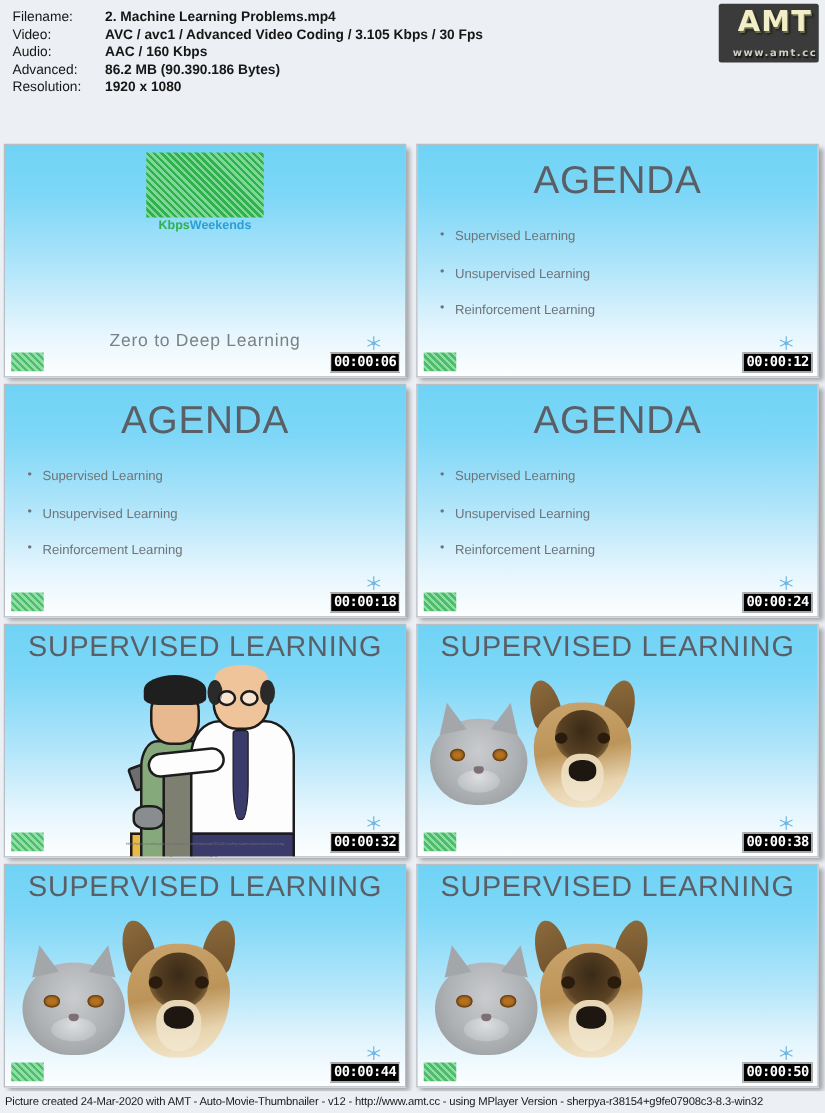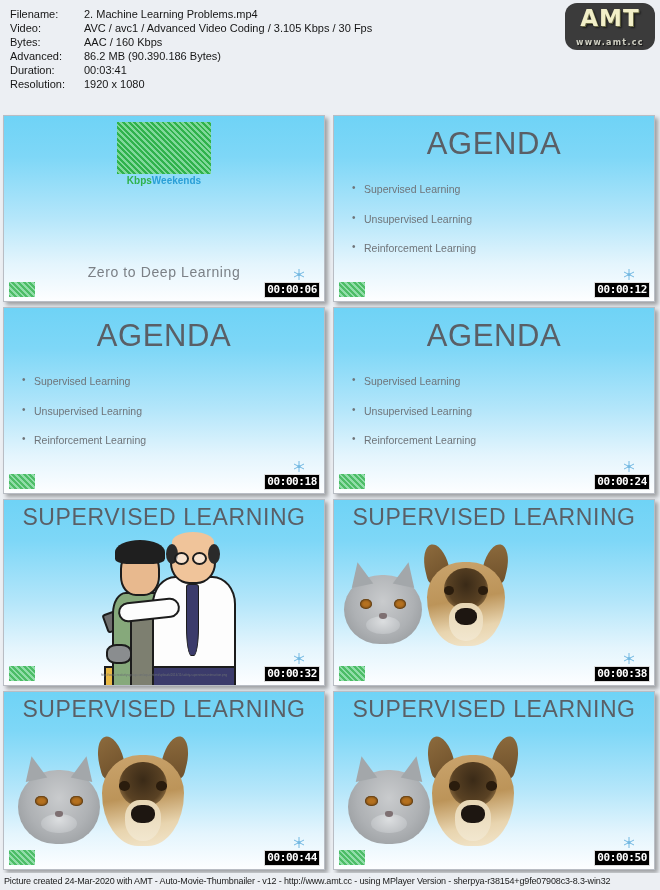--- a/index.html
+++ b/index.html
@@ -27,31 +27,31 @@
     font-size: 11px;
     color: #161616;
     line-height: 1.0;
   }
   #info-table td {
     padding: 1px 0 2px 0;
     white-space: nowrap;
     vertical-align: top;
   }
   #info-table td.key { width: 72px; font-weight: 400; }
-  #info-table td.val { padding-left: 2px; }
+  #info-table td.val { padding-left: 2px; font-weight: bold; }
 
   
   #amt-logo {
     position: absolute;
     top: 3px;
     right: 5px;
-    width: 90px;
+    width: 80px;
     height: 47px;
     background: #3b3b3b;
-    border-radius: 12px;
+    border-radius: 2px;
     overflow: hidden;
   }
   #amt-logo .amt-word {
     position: absolute;
     top: 2px;
     left: 0;
     width: 90px;
     text-align: center;
     font-family: "DejaVu Sans", sans-serif;
     font-weight: bold;
@@ -398,30 +398,26 @@
     <tbody>
       <tr>
         <td class="key">Filename:</td>
         <td class="val">2. Machine Learning Problems.mp4</td>
       </tr>
       <tr>
         <td class="key">Video:</td>
         <td class="val">AVC / avc1 / Advanced Video Coding / 3.105 Kbps / 30 Fps</td>
       </tr>
       <tr>
-        <td class="key">Bytes:</td>
+        <td class="key">Audio:</td>
         <td class="val">AAC / 160 Kbps</td>
       </tr>
       <tr>
         <td class="key">Advanced:</td>
         <td class="val">86.2 MB (90.390.186 Bytes)</td>
-      </tr>
-      <tr>
-        <td class="key">Duration:</td>
-        <td class="val">00:03:41</td>
       </tr>
       <tr>
         <td class="key">Resolution:</td>
         <td class="val">1920 x 1080</td>
       </tr>
     </tbody>
   </table>
 
   <div id="amt-logo">
     <div class="amt-word">AMT</div>

